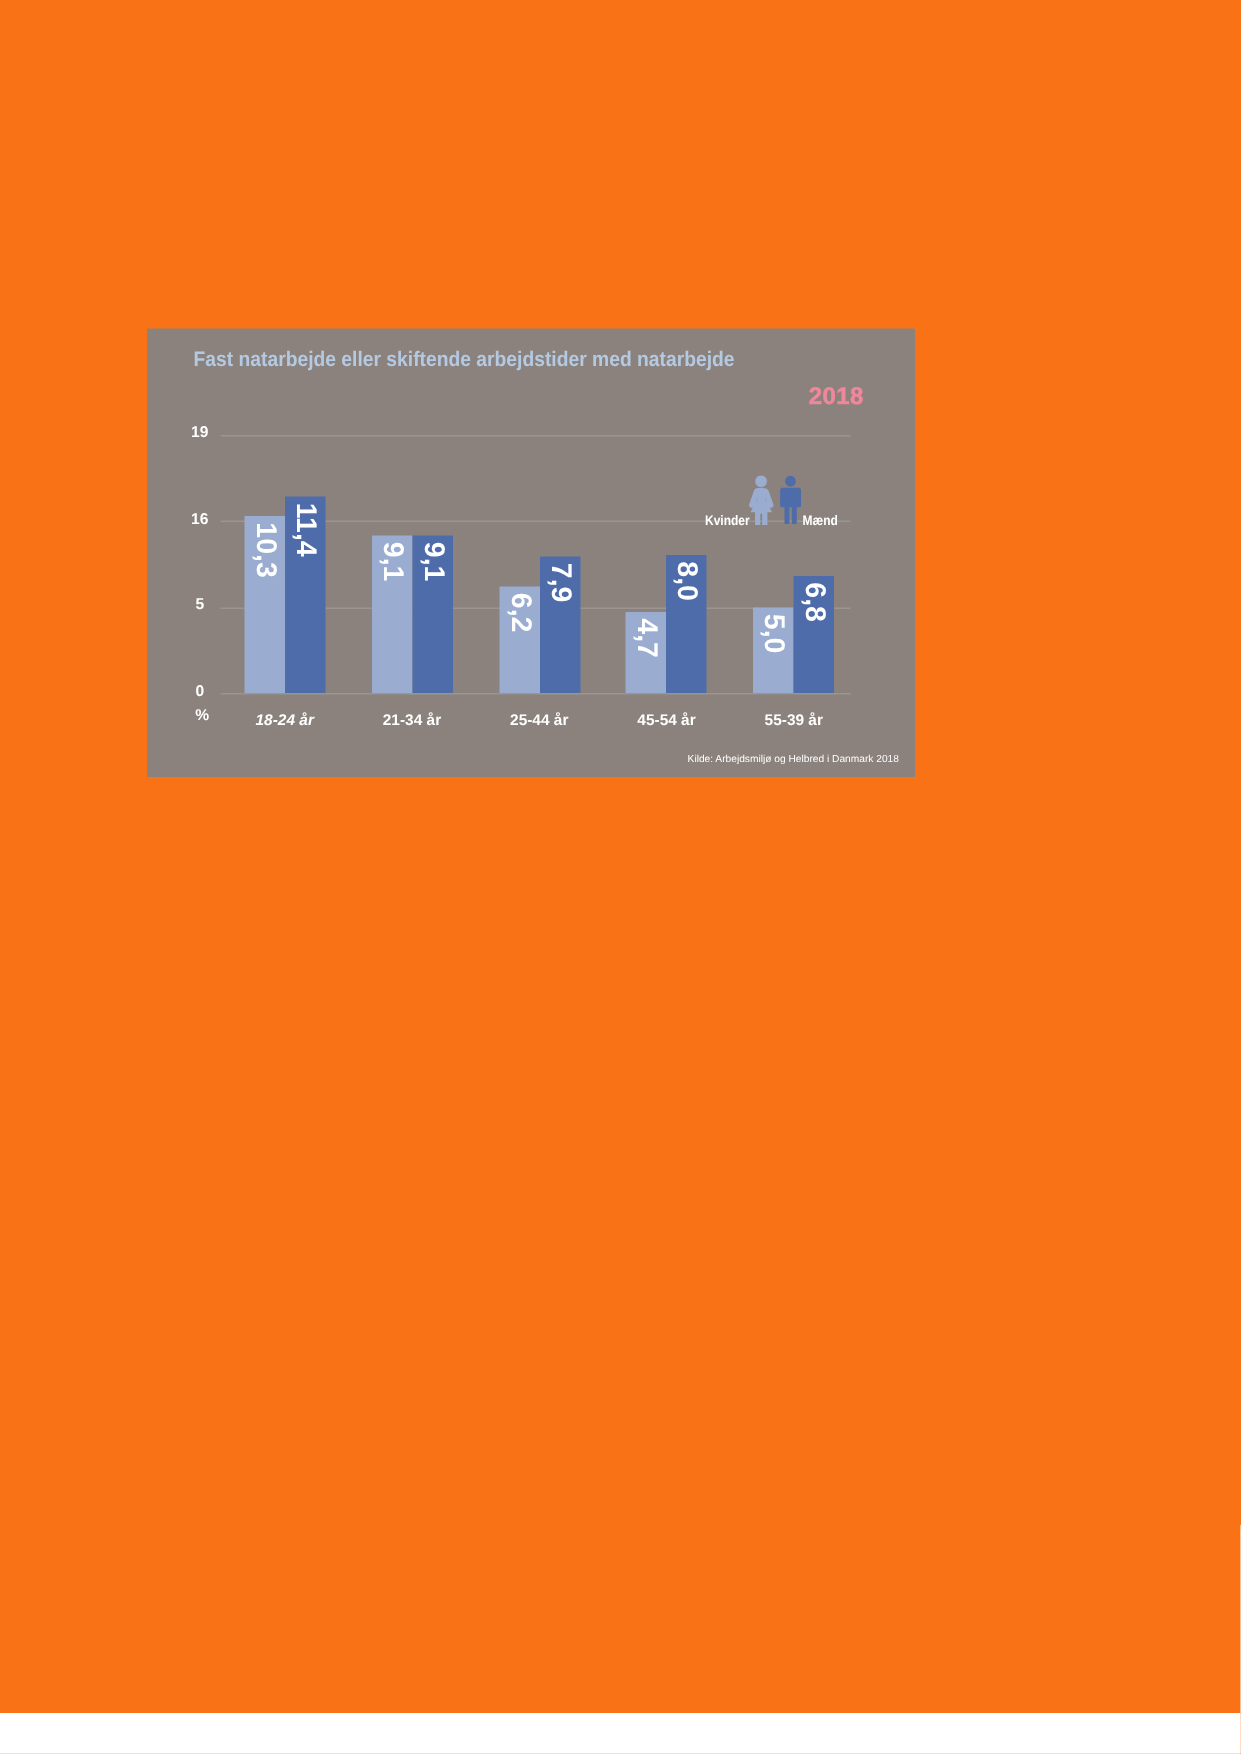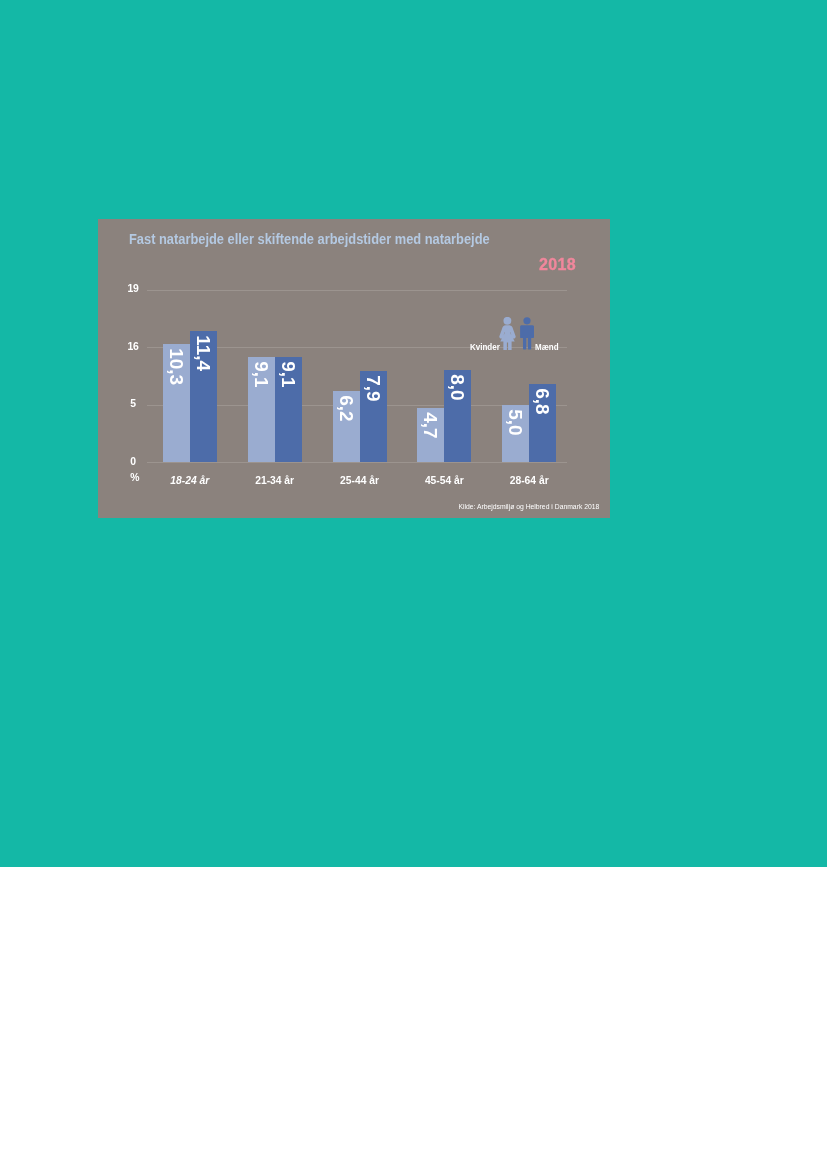--- a/index.html
+++ b/index.html
@@ -1,19 +1,19 @@
 <!DOCTYPE html>
 <html><head>
 <meta charset="utf-8">
 <title>Fast natarbejde eller skiftende arbejdstider med natarbejde</title>
 <style>
   html,body{margin:0;padding:0;background:#ffffff;}
   body{width:827px;height:1169px;overflow:hidden;font-family:"Liberation Sans",sans-serif;
        -webkit-font-smoothing:antialiased;}
-  #page{position:relative;width:827px;height:867px;background:#14b8a6;}
+  #page{position:relative;width:827px;height:1142px;background:#f97316;}
 
   #chart{position:absolute;left:98px;top:219px;width:512px;height:299px;
          background:#8b827d;overflow:hidden;}
 
   #chart-title{position:absolute;left:30.9px;top:11.8px;font-size:14px;font-weight:bold;
          color:#b4c9e2;white-space:nowrap;line-height:16px;
          transform:scaleX(0.918);transform-origin:0 0;}
 
   #year{position:absolute;left:441.1px;top:36.2px;font-size:16px;font-weight:bold;color:#f0879c;
         letter-spacing:.02em;line-height:20px;-webkit-text-stroke:0.35px #f0879c;}
@@ -96,21 +96,21 @@
         </div>
         <div class="bar" style="background: rgb(77, 108, 169); left: 431.2px; height: 78.2px; bottom: 56px;">
           <div class="vallabel" style="color: rgb(255, 255, 255);">6,8</div>
         </div>
       </div>
     <div id="cats">
         <div class="catlabel" style="left: 34.8px; top: 256px; width: 114px; color: rgb(255, 255, 255); font-style: italic;">18-24 år</div>
         <div class="catlabel" style="left: 119.65px; top: 256px; width: 114px; color: rgb(255, 255, 255);">21-34 år</div>
         <div class="catlabel" style="left: 204.5px; top: 256px; width: 114px; color: rgb(255, 255, 255);">25-44 år</div>
         <div class="catlabel" style="left: 289.35px; top: 256px; width: 114px; color: rgb(255, 255, 255);">45-54 år</div>
-        <div class="catlabel" style="left: 374.2px; top: 256px; width: 114px; color: rgb(255, 255, 255);">28-64 år</div>
+        <div class="catlabel" style="left: 374.2px; top: 256px; width: 114px; color: rgb(255, 255, 255);">55-39 år</div>
       </div>
 
     <div id="legend">
       <span id="legend-label-kvinder" class="legend-label">Kvinder</span>
       <svg id="icon-woman" class="legend-icon" width="19.4" height="33.4" viewBox="0 0 176 332">
         <circle cx="85" cy="38" r="39" fill="#9aacd0"></circle>
         <path d="M86 82 C60 82 44 86 38 99 L6 190 C2 201 8 211 18 214 C28 217 37 211 40 201
                  L58 152 L62 153 L14 244 L45 244 L45 332 L80 332 L80 254 L92 254 L92 332
                  L127 332 L127 244 L158 244 L110 153 L114 152 L132 201 C135 211 144 217 154 214
                  C164 211 170 201 166 190 L134 99 C128 86 112 82 86 82 Z" fill="#9aacd0"></path>

